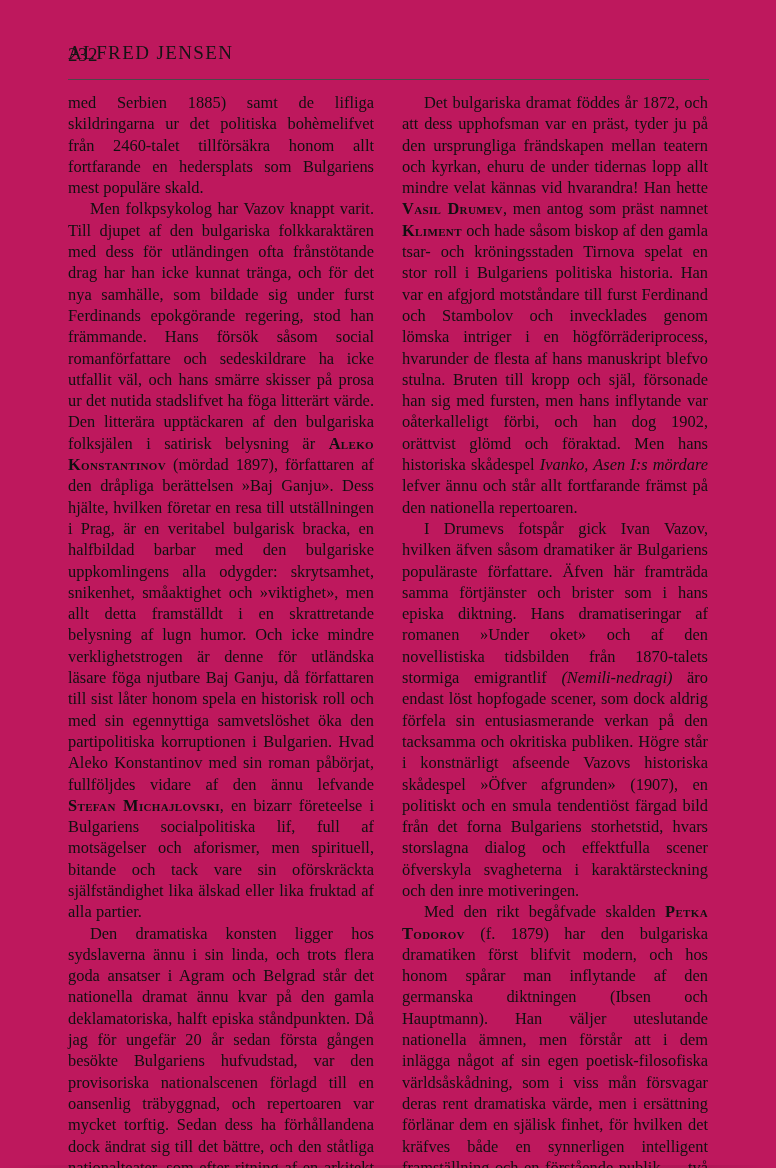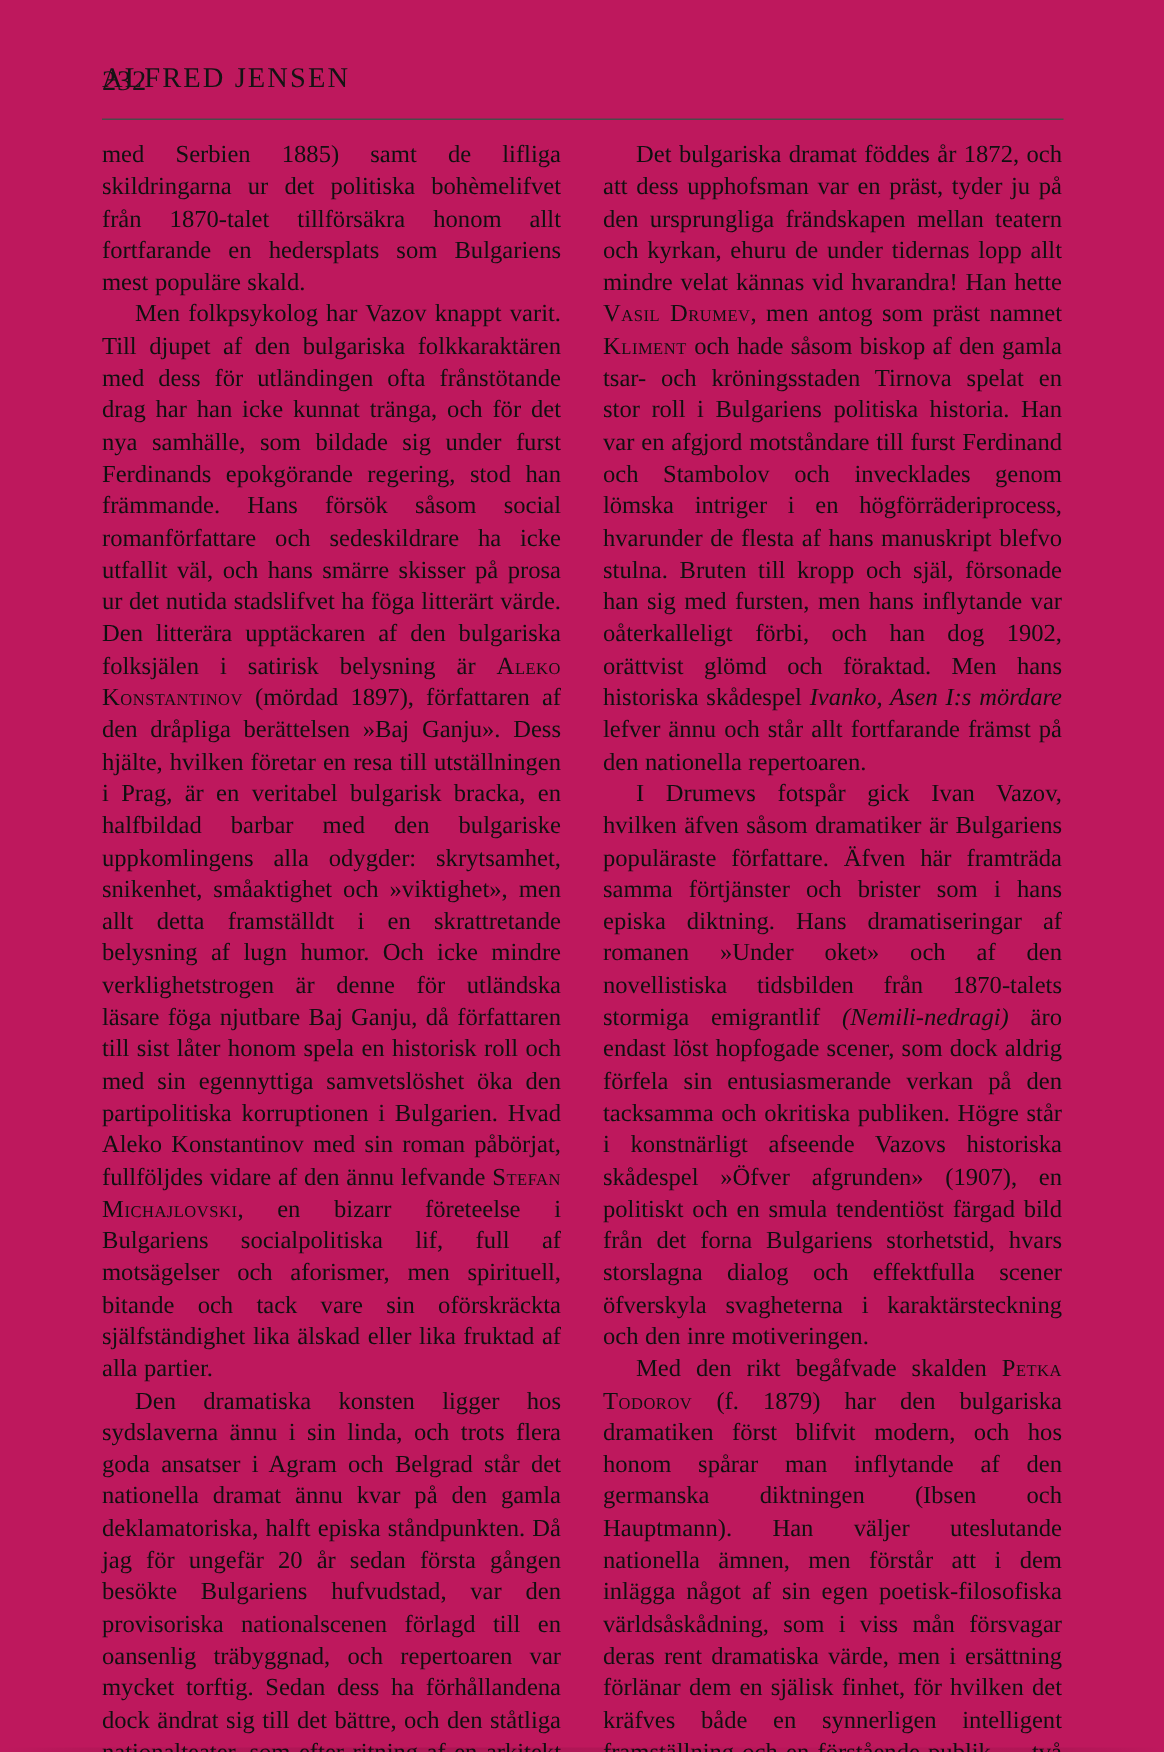--- a/index.html
+++ b/index.html
@@ -72,20 +72,21 @@
     hyphens: none;
     word-spacing: 0.2px;
     color: #101010;
   }
   .column p.indent {
     text-indent: 22px;
   }
   .sc {
     font-variant: small-caps;
     letter-spacing: 0.35px;
+    font-weight: bold;
   }
   .it {
     font-style: italic;
   }
   
   .scan-edge-bottom {
     position: absolute;
     left: 0;
     bottom: 0;
     width: 776px;
@@ -102,21 +103,21 @@
 <div class="page">
 
   <div class="running-head">
     <span class="folio">232</span>
     <span class="head-title">ALFRED JENSEN</span>
   </div>
   <div class="head-rule"></div>
 
   <div class="columns">
     <div class="column" id="col-left">
-        <p><span>med Serbien 1885) samt de lifliga skildringarna ur det politiska bohèmelifvet från 1870-talet tillförsäkra honom allt fortfarande en hedersplats som Bulgariens mest populäre skald.</span></p>
+        <p><span>med Serbien 1885) samt de lifliga skildringarna ur det politiska bohèmelifvet från 2460-talet tillförsäkra honom allt fortfarande en hedersplats som Bulgariens mest populäre skald.</span></p>
         <p class="indent"><span>Men folkpsykolog har Vazov knappt varit. Till djupet af den bulgariska folkkaraktären med dess för utländingen ofta frånstötande drag har han icke kunnat tränga, och för det nya samhälle, som bildade sig under furst Ferdinands epokgörande regering, stod han främmande. Hans försök såsom social romanförfattare och sedeskildrare ha icke utfallit väl, och hans smärre skisser på prosa ur det nutida stadslifvet ha föga litterärt värde. Den litterära upptäckaren af den bulgariska folksjälen i satirisk belysning är </span><span class="sc">Aleko Konstantinov</span><span> (mördad 1897), författaren af den dråpliga berättelsen »Baj Ganju». Dess hjälte, hvilken företar en resa till utställningen i Prag, är en veritabel bulgarisk bracka, en halfbildad barbar med den bulgariske uppkomlingens alla odygder: skrytsamhet, snikenhet, småaktighet och »viktighet», men allt detta framställdt i en skrattretande belysning af lugn humor. Och icke mindre verklighetstrogen är denne för utländska läsare föga njutbare Baj Ganju, då författaren till sist låter honom spela en historisk roll och med sin egennyttiga samvetslöshet öka den partipolitiska korruptionen i Bulgarien. Hvad Aleko Konstantinov med sin roman påbörjat, fullföljdes vidare af den ännu lefvande </span><span class="sc">Stefan Michajlovski</span><span>, en bizarr företeelse i Bulgariens socialpolitiska lif, full af motsägelser och aforismer, men spirituell, bitande och tack vare sin oförskräckta själfständighet lika älskad eller lika fruktad af alla partier.</span></p>
         <p class="indent"><span>Den dramatiska konsten ligger hos sydslaverna ännu i sin linda, och trots flera goda ansatser i Agram och Belgrad står det nationella dramat ännu kvar på den gamla deklamatoriska, halft episka ståndpunkten. Då jag för ungefär 20 år sedan första gången besökte Bulgariens hufvudstad, var den provisoriska nationalscenen förlagd till en oansenlig träbyggnad, och repertoaren var mycket torftig. Sedan dess ha förhållandena dock ändrat sig till det bättre, och den ståtliga nationalteater, som efter ritning af en arkitekt i Wien uppförts vid stadsparken i Sofia nära det kungliga residenset, innebär redan ett betydligt framsteg i scenuppsättning och utstyrsel, ehuru en mo-</span></p>
       </div>
     <div class="column" id="col-right">
         <p class="indent"><span>Det bulgariska dramat föddes år 1872, och att dess upphofsman var en präst, tyder ju på den ursprungliga frändskapen mellan teatern och kyrkan, ehuru de under tidernas lopp allt mindre velat kännas vid hvarandra! Han hette </span><span class="sc">Vasil Drumev</span><span>, men antog som präst namnet </span><span class="sc">Kliment</span><span> och hade såsom biskop af den gamla tsar- och kröningsstaden Tirnova spelat en stor roll i Bulgariens politiska historia. Han var en afgjord motståndare till furst Ferdinand och Stambolov och invecklades genom lömska intriger i en högförräderiprocess, hvarunder de flesta af hans manuskript blefvo stulna. Bruten till kropp och själ, försonade han sig med fursten, men hans inflytande var oåterkalleligt förbi, och han dog 1902, orättvist glömd och föraktad. Men hans historiska skådespel </span><span class="it">Ivanko, Asen I:s mördare</span><span> lefver ännu och står allt fortfarande främst på den nationella repertoaren.</span></p>
         <p class="indent"><span>I Drumevs fotspår gick Ivan Vazov, hvilken äfven såsom dramatiker är Bulgariens populäraste författare. Äfven här framträda samma förtjänster och brister som i hans episka diktning. Hans dramatiseringar af romanen »Under oket» och af den novellistiska tidsbilden från 1870-talets stormiga emigrantlif </span><span class="it">(Nemili-nedragi)</span><span> äro endast löst hopfogade scener, som dock aldrig förfela sin entusiasmerande verkan på den tacksamma och okritiska publiken. Högre står i konstnärligt afseende Vazovs historiska skådespel »Öfver afgrunden» (1907), en politiskt och en smula tendentiöst färgad bild från det forna Bulgariens storhetstid, hvars storslagna dialog och effektfulla scener öfverskyla svagheterna i karaktärsteckning och den inre motiveringen.</span></p>
         <p class="indent"><span>Med den rikt begåfvade skalden </span><span class="sc">Petka Todorov</span><span> (f. 1879) har den bulgariska dramatiken först blifvit modern, och hos honom spårar man inflytande af den germanska diktningen (Ibsen och Hauptmann). Han väljer uteslutande nationella ämnen, men förstår att i dem inlägga något af sin egen poetisk-filosofiska världsåskådning, som i viss mån försvagar deras rent dramatiska värde, men i ersättning förlänar dem en själisk finhet, för hvilken det kräfves både en synnerligen intelligent framställning och en förstående publik — två förutsättningar som Bulgarien ännu saknar.</span></p>
       </div>
   </div>
 

